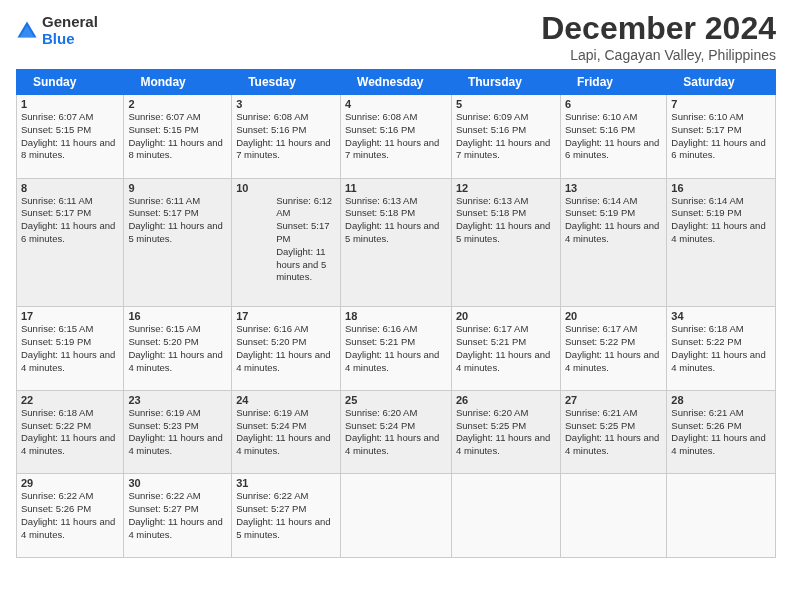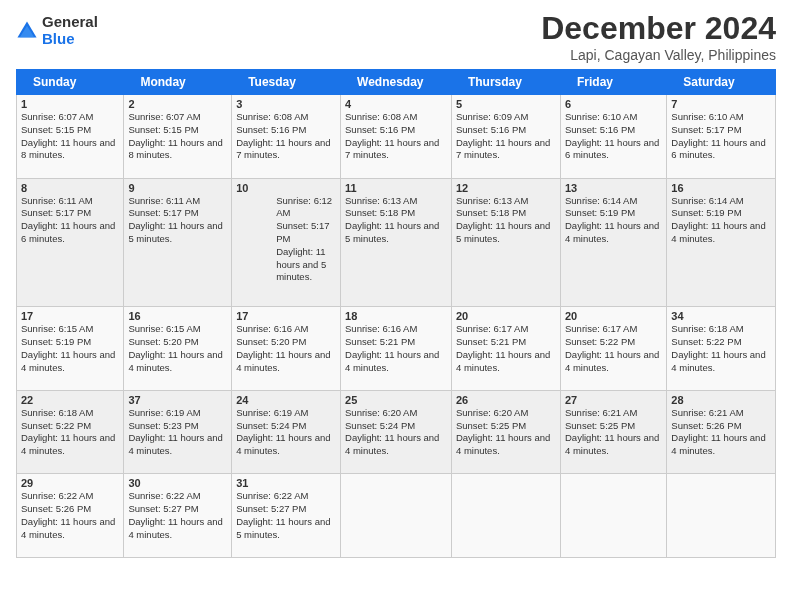--- a/index.html
+++ b/index.html
@@ -271,21 +271,21 @@
           </td>
         </tr>
         <tr>
           <td>
             <span class="day-num">22</span>
             <div class="day-info" style="white-space: pre-line;">Sunrise: 6:18 AM
 Sunset: 5:22 PM
 Daylight: 11 hours and 4 minutes.</div>
           </td>
           <td>
-            <span class="day-num">37</span>
+            <span class="day-num">23</span>
             <div class="day-info" style="white-space: pre-line;">Sunrise: 6:19 AM
 Sunset: 5:23 PM
 Daylight: 11 hours and 4 minutes.</div>
           </td>
           <td>
             <span class="day-num">24</span>
             <div class="day-info" style="white-space: pre-line;">Sunrise: 6:19 AM
 Sunset: 5:24 PM
 Daylight: 11 hours and 4 minutes.</div>
           </td>

